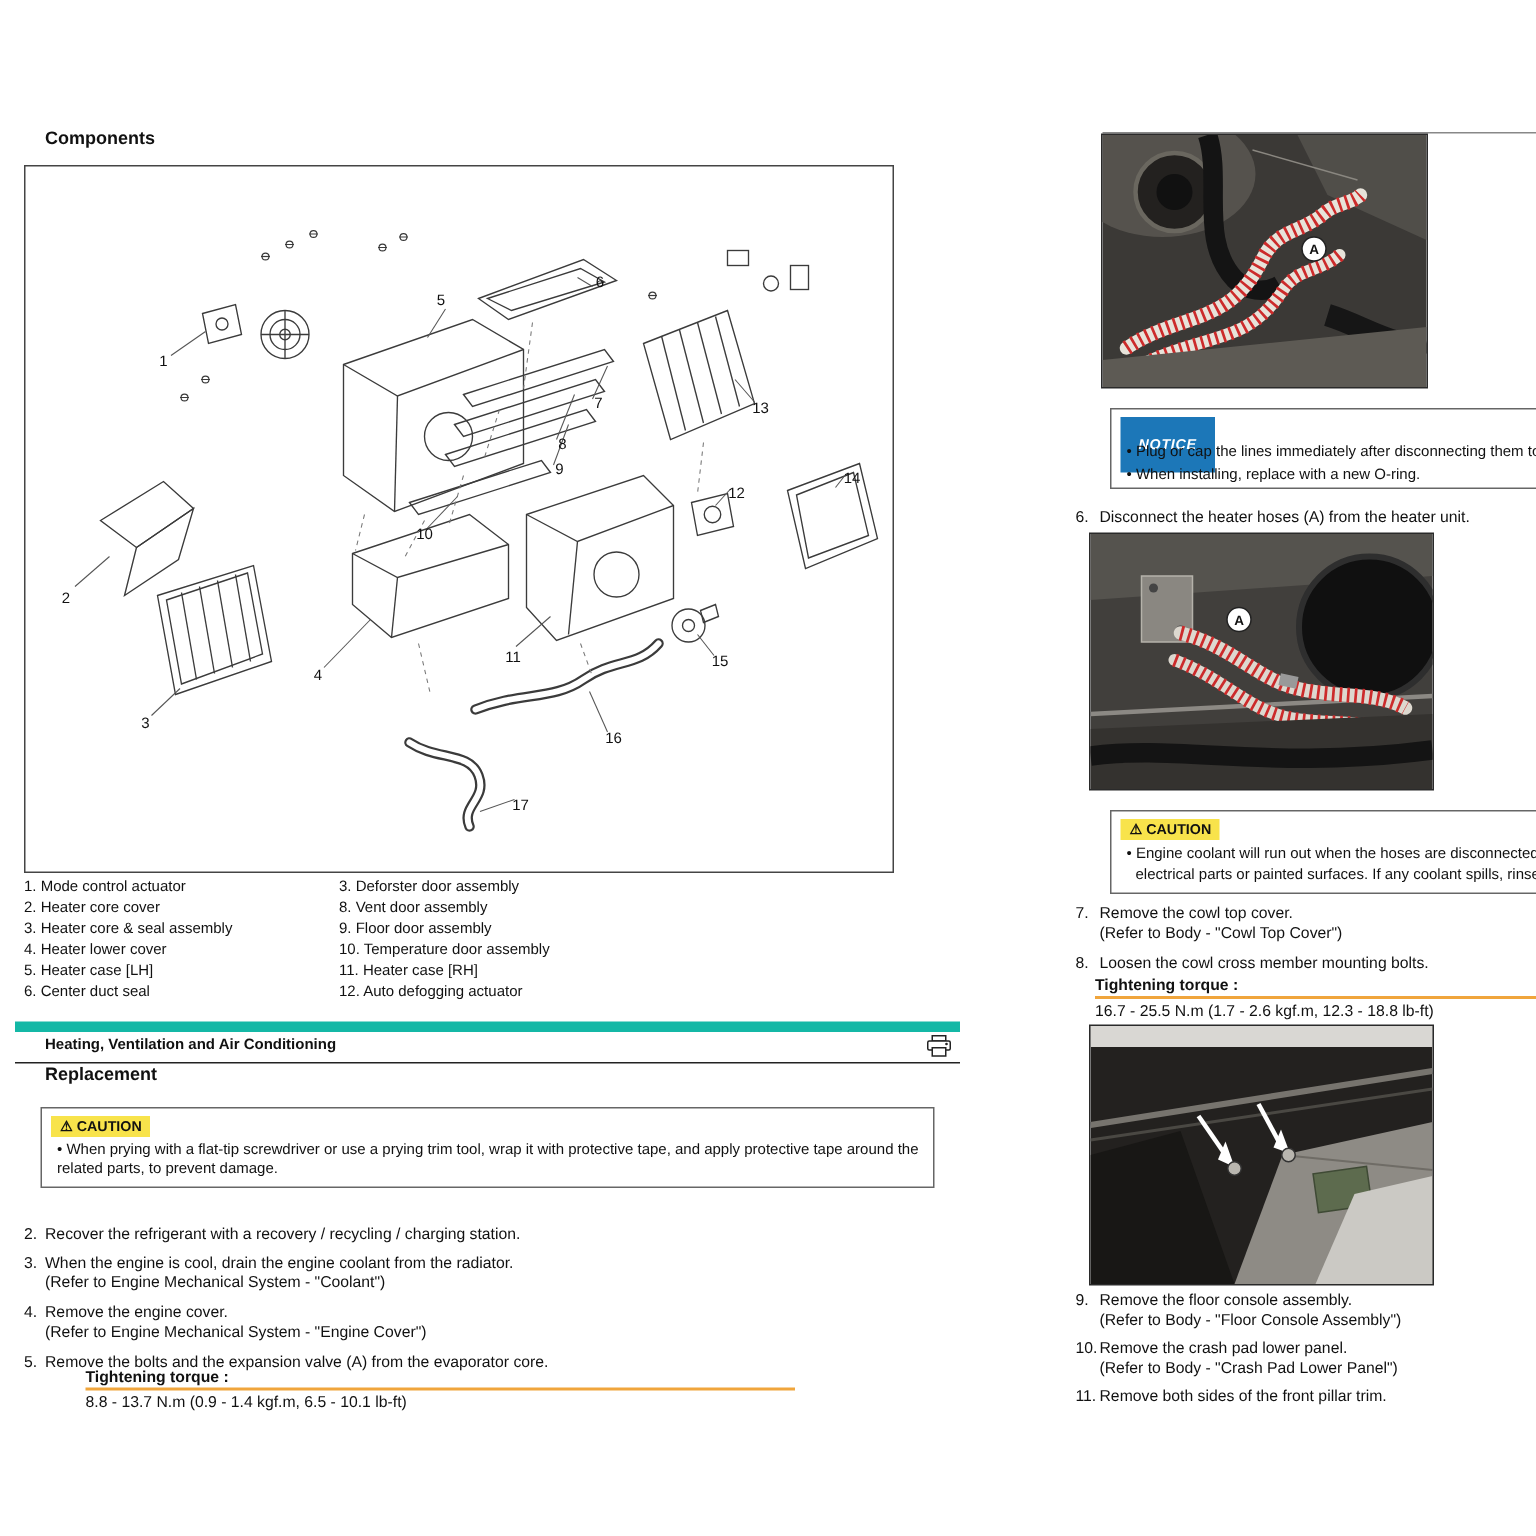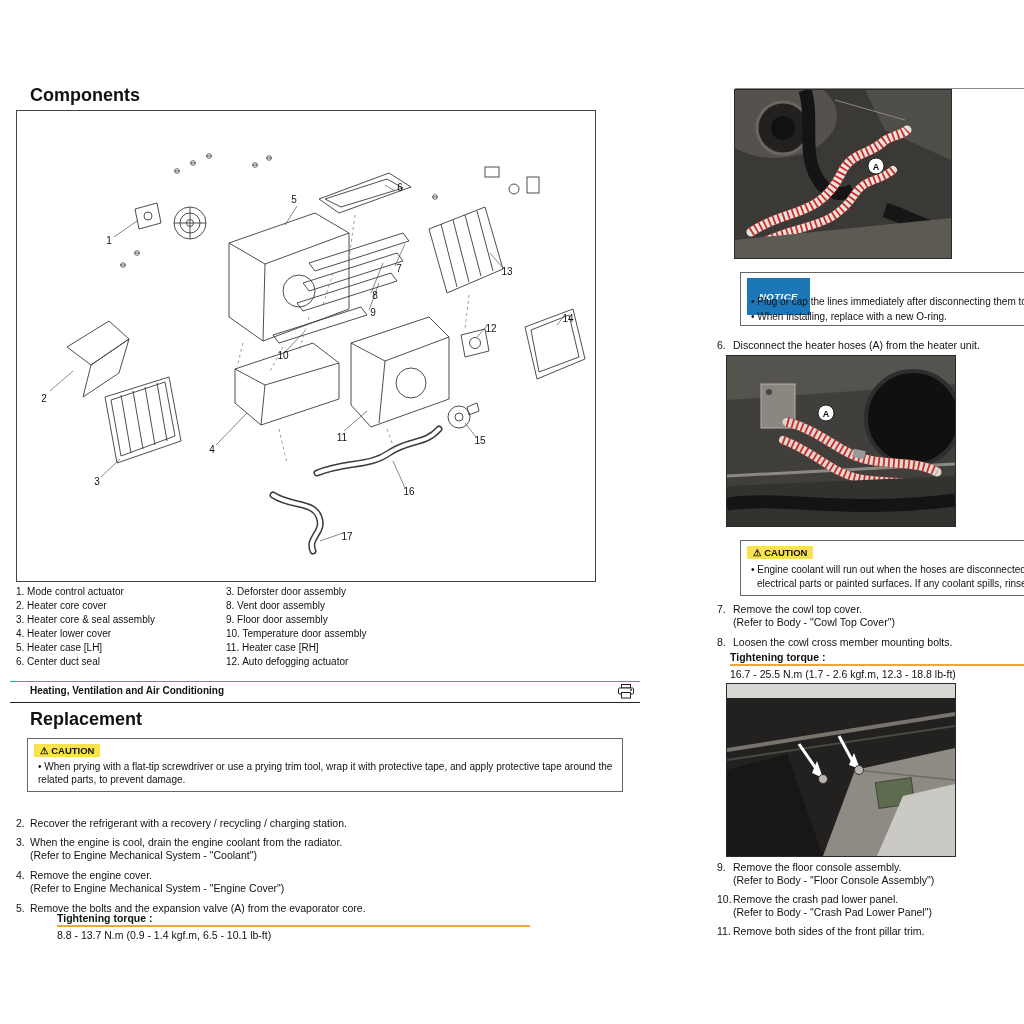--- a/index.html
+++ b/index.html
@@ -1,33 +1,33 @@
 <!DOCTYPE html>
 <html style="--notice-blue: #1c77b8; --caution-yellow: #f8e34b; --torque-rule: #f0a53c;"><head>
 <meta charset="utf-8">
 <style>
   html,body{margin:0;padding:0;background:#fff;}
   #page{position:relative;width:1024px;height:1024px;background:#fff;overflow:hidden;
         font-family:"Liberation Sans",sans-serif;color:#111;}
   .abs{position:absolute;}
-  .h1{font-size:18px;font-weight:bold;}
+  .h1{font-size:12px;font-weight:bold;}
   .t{font-size:10.5px;line-height:14px;}
   .small{font-size:10px;line-height:14px;}
   .bold{font-weight:bold;}
   .nowrap{white-space:nowrap;}
   .box{border:1px solid #666;background:#fff;}
   .chip-caution{display:inline-block;background:var(--caution-yellow,#f8e34b);color:#111;
         font-size:9.5px;font-weight:bold;padding:1px 6px;}
   .chip-notice{display:inline-block;background:var(--notice-blue,#1c77b8);color:#fff;
         font-size:9.5px;font-weight:bold;font-style:italic;padding:13px 12px;letter-spacing:.5px;}
   .step .n{display:inline-block;width:14px;}
   .stepR .n{display:inline-block;width:16px;}
   .ref{font-size:10.5px;}
   .rule-orange{border-top:2px solid var(--torque-rule,#f0a53c);height:0;}
-  .headerbar{border-top:1px solid #14b8a6;border-bottom:1px solid #222;}
+  .headerbar{border-top:7px solid #14b8a6;border-bottom:1px solid #222;}
   .photo{outline:1px solid #2a2a2a;}
   svg text.co{font-family:"Liberation Sans",sans-serif;font-size:10px;fill:#111;}
   svg text.pa{font-family:"Liberation Sans",sans-serif;font-size:9px;font-weight:bold;fill:#111;}
 </style>
 </head>
 <body>
 
 <div id="page">
 
   <div class="abs h1" style="left:30px;top:85px;">Components</div>

